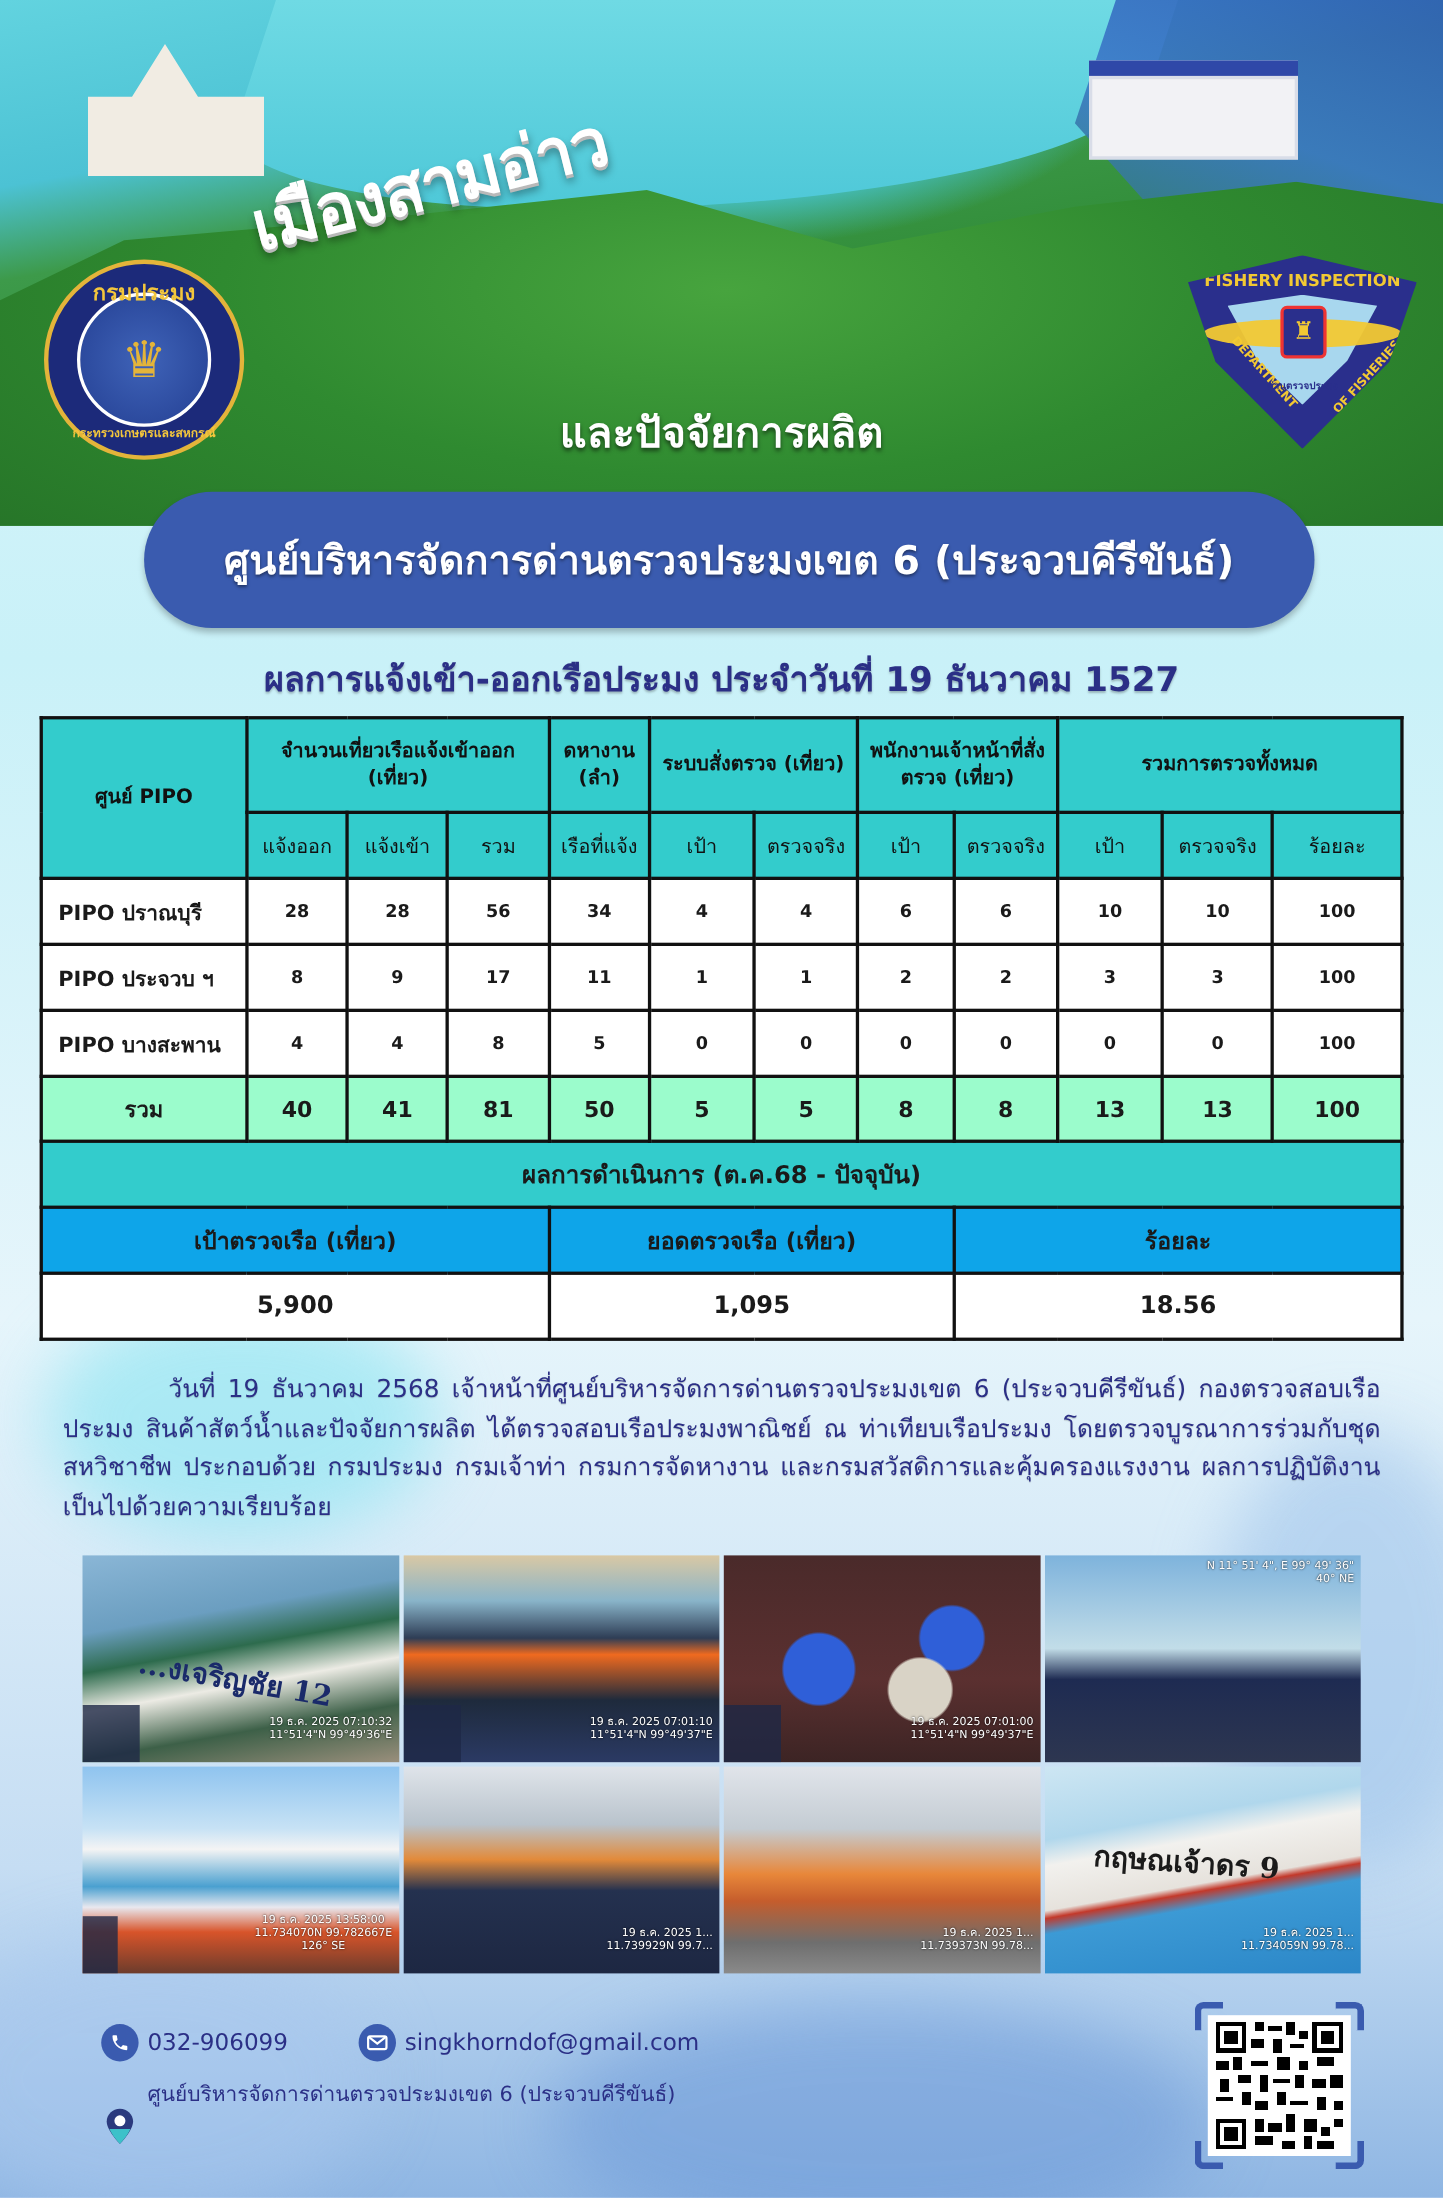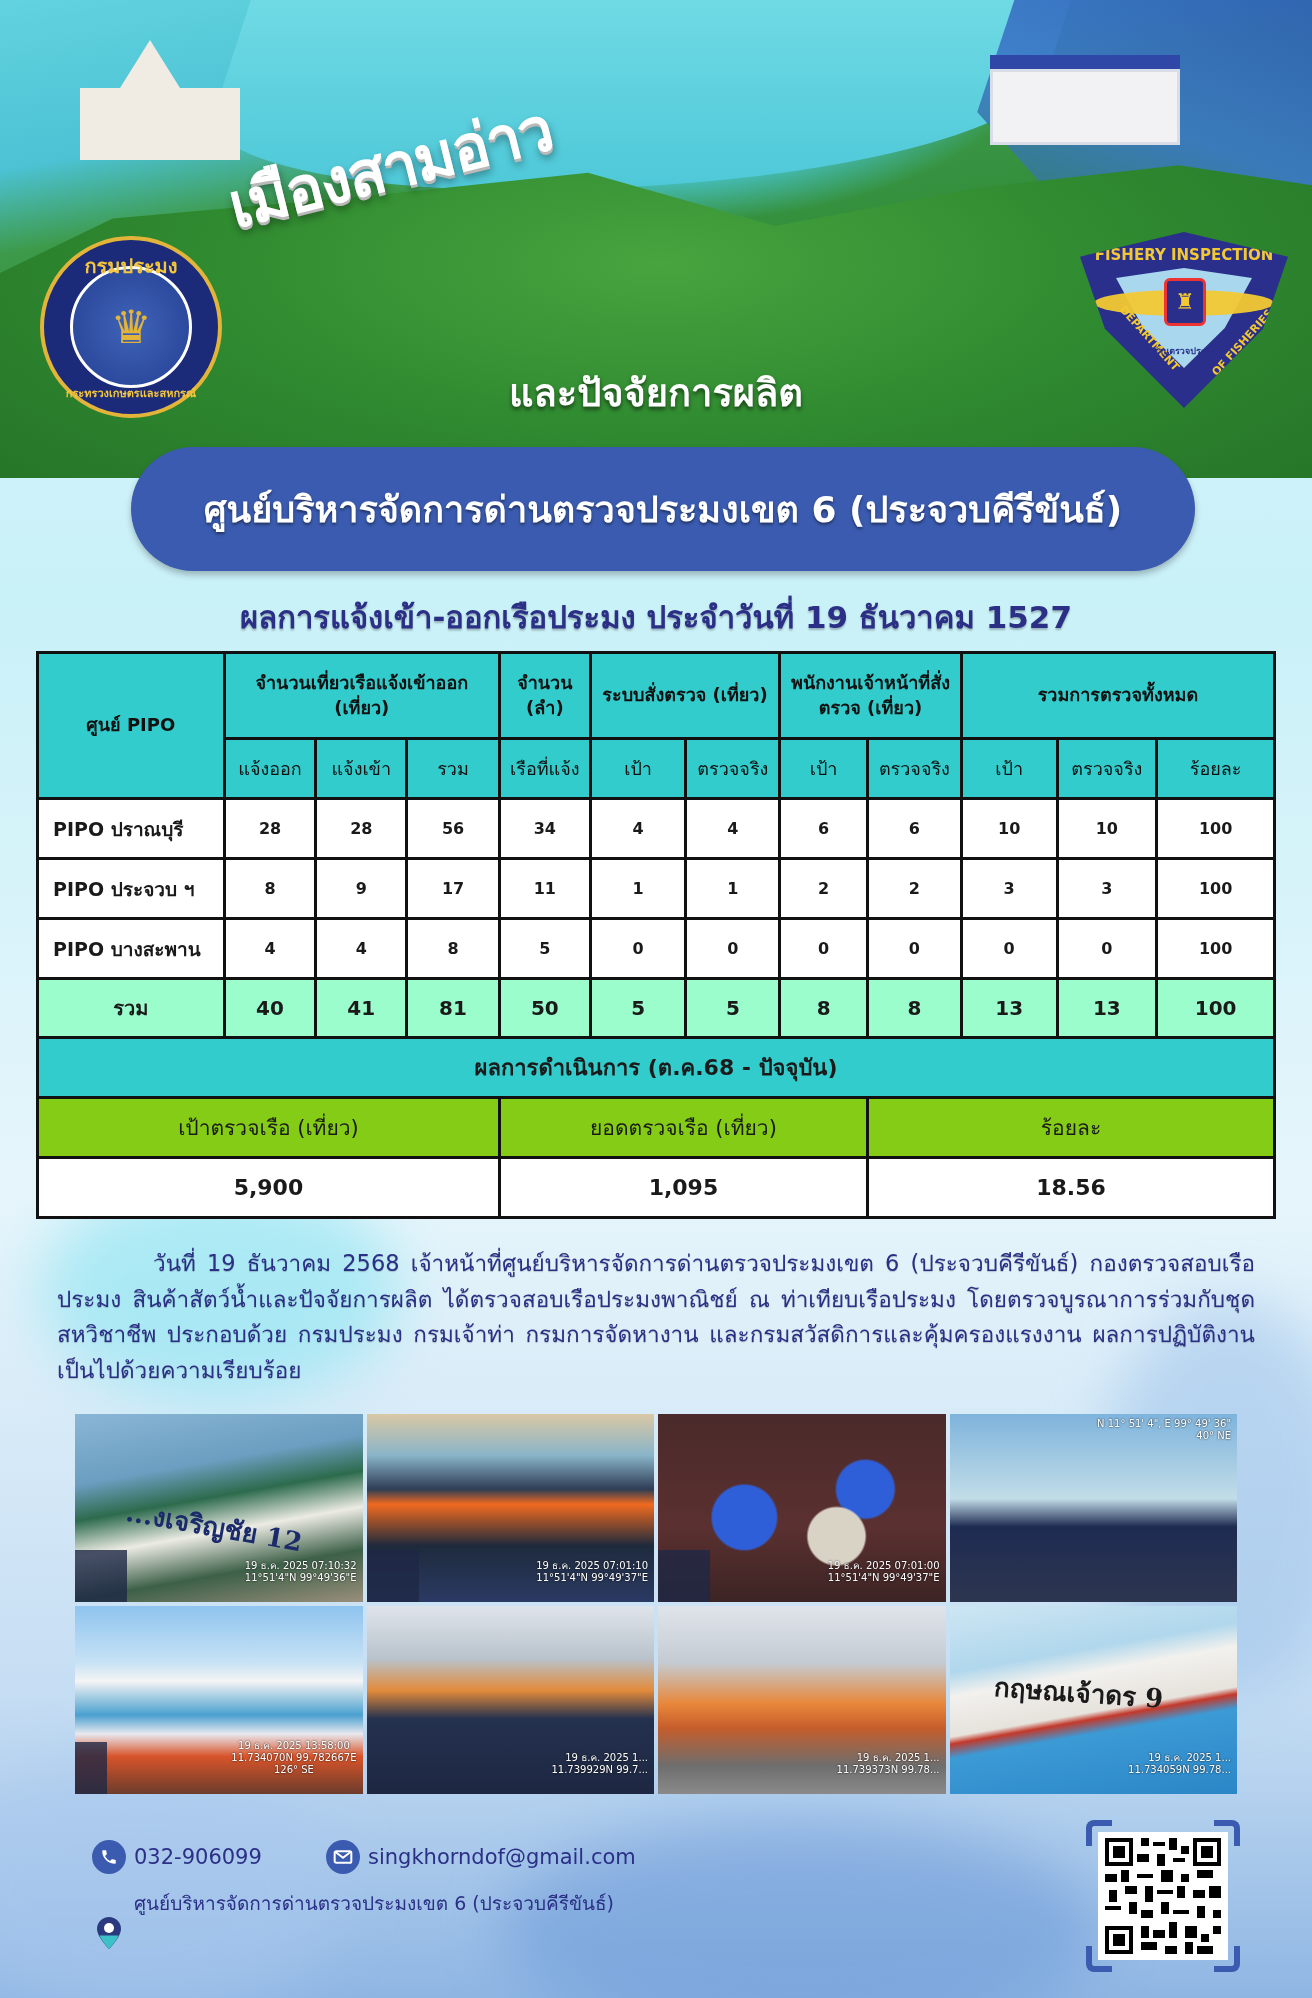--- a/index.html
+++ b/index.html
@@ -77,21 +77,21 @@
     position:absolute; left:36px; top:651px; width:1240px; border-collapse:collapse;
     font-family: "DejaVu Sans", sans-serif;
   }
   table.main td, table.main th { border:3px solid #111; text-align:center; vertical-align:middle; }
   .hdr { background:#33cccc; font-weight:bold; font-size:18px; color:#111; line-height:1.35; }
   .sub { background:#33cccc; font-weight:normal; font-size:18px; color:#111; }
   .row td { background:#fff; font-weight:bold; font-size:16px; height:60px; }
   .row td.name { text-align:left; padding-left:14px; font-size:19px; }
   .total td { background:#9bfccc; font-weight:bold; font-size:20px; height:59px; }
   .perf-title td { background:#33cccc; font-weight:bold; font-size:22px; height:60px; }
-  .perf-hdr td { background:#84cc16; font-weight:normal; font-size:21px; height:60px; }
+  .perf-hdr td { background:#0ea5e9; font-weight:bold; font-size:21px; height:60px; }
   .perf-val td { background:#fff; font-weight:bold; font-size:22px; height:60px; }
 
   
   .para {
     position:absolute; left:57px; top:1246px; width:1198px;
     color:#2b2f86; font-size:22.5px; line-height:35.5px; text-align:justify;
     text-shadow: 0 1px 1px rgba(0,0,0,.2);
   }
   .para .indent { display:inline-block; width:96px; }
 
@@ -175,21 +175,21 @@
       <col style="width:88px">
     <col style="width:94px">
       <col style="width:96px">
       <col style="width:100px">
       <col style="width:118px">
   </colgroup>
   <tbody>
       <tr class="hdr" style="height:86px;">
     <td rowspan="2">ศูนย์ PIPO</td>
     <td colspan="3">จำนวนเที่ยวเรือแจ้งเข้าออก (เที่ยว)</td>
-    <td>จำนวน (ลำ)</td>
+    <td>ดหางาน (ลำ)</td>
     <td colspan="2">ระบบสั่งตรวจ (เที่ยว)</td>
     <td colspan="2">พนักงานเจ้าหน้าที่สั่งตรวจ (เที่ยว)</td>
     <td colspan="3">รวมการตรวจทั้งหมด</td>
   </tr>
   <tr class="sub" style="height:60px;">
     <td>แจ้งออก</td>
     <td>แจ้งเข้า</td>
     <td>รวม</td>
     <td>เรือที่แจ้ง</td>
     <td>เป้า</td>

